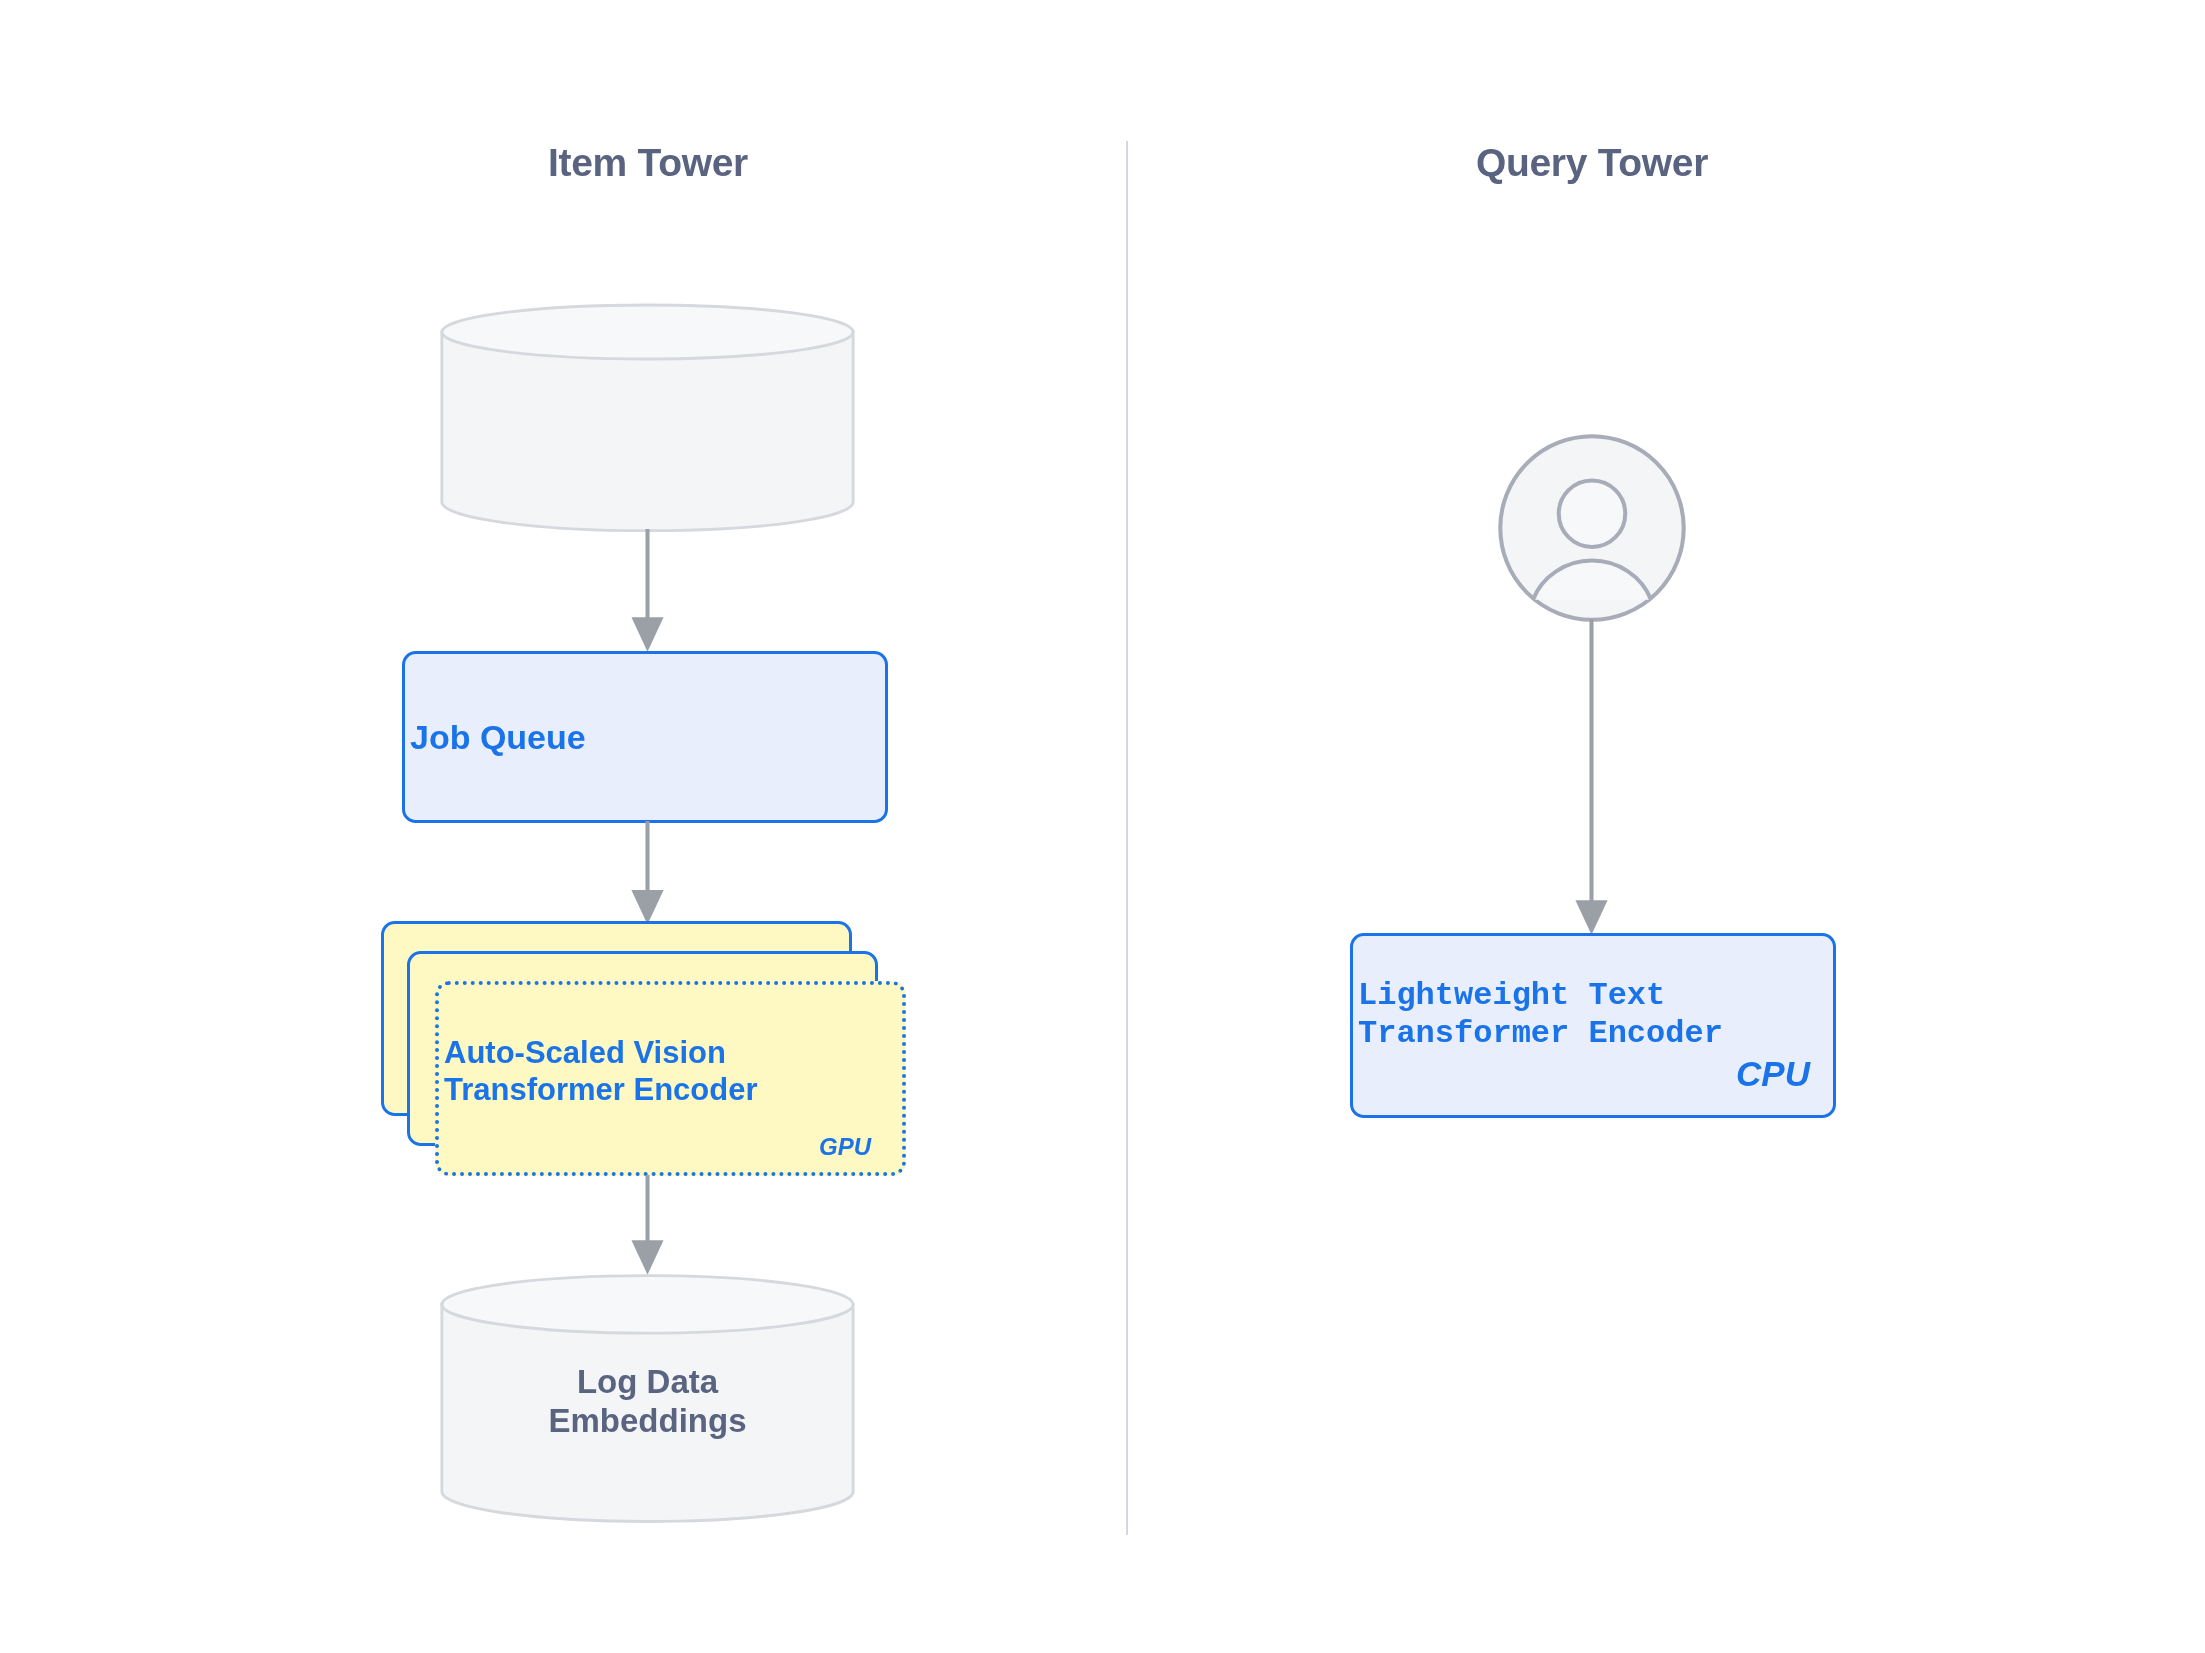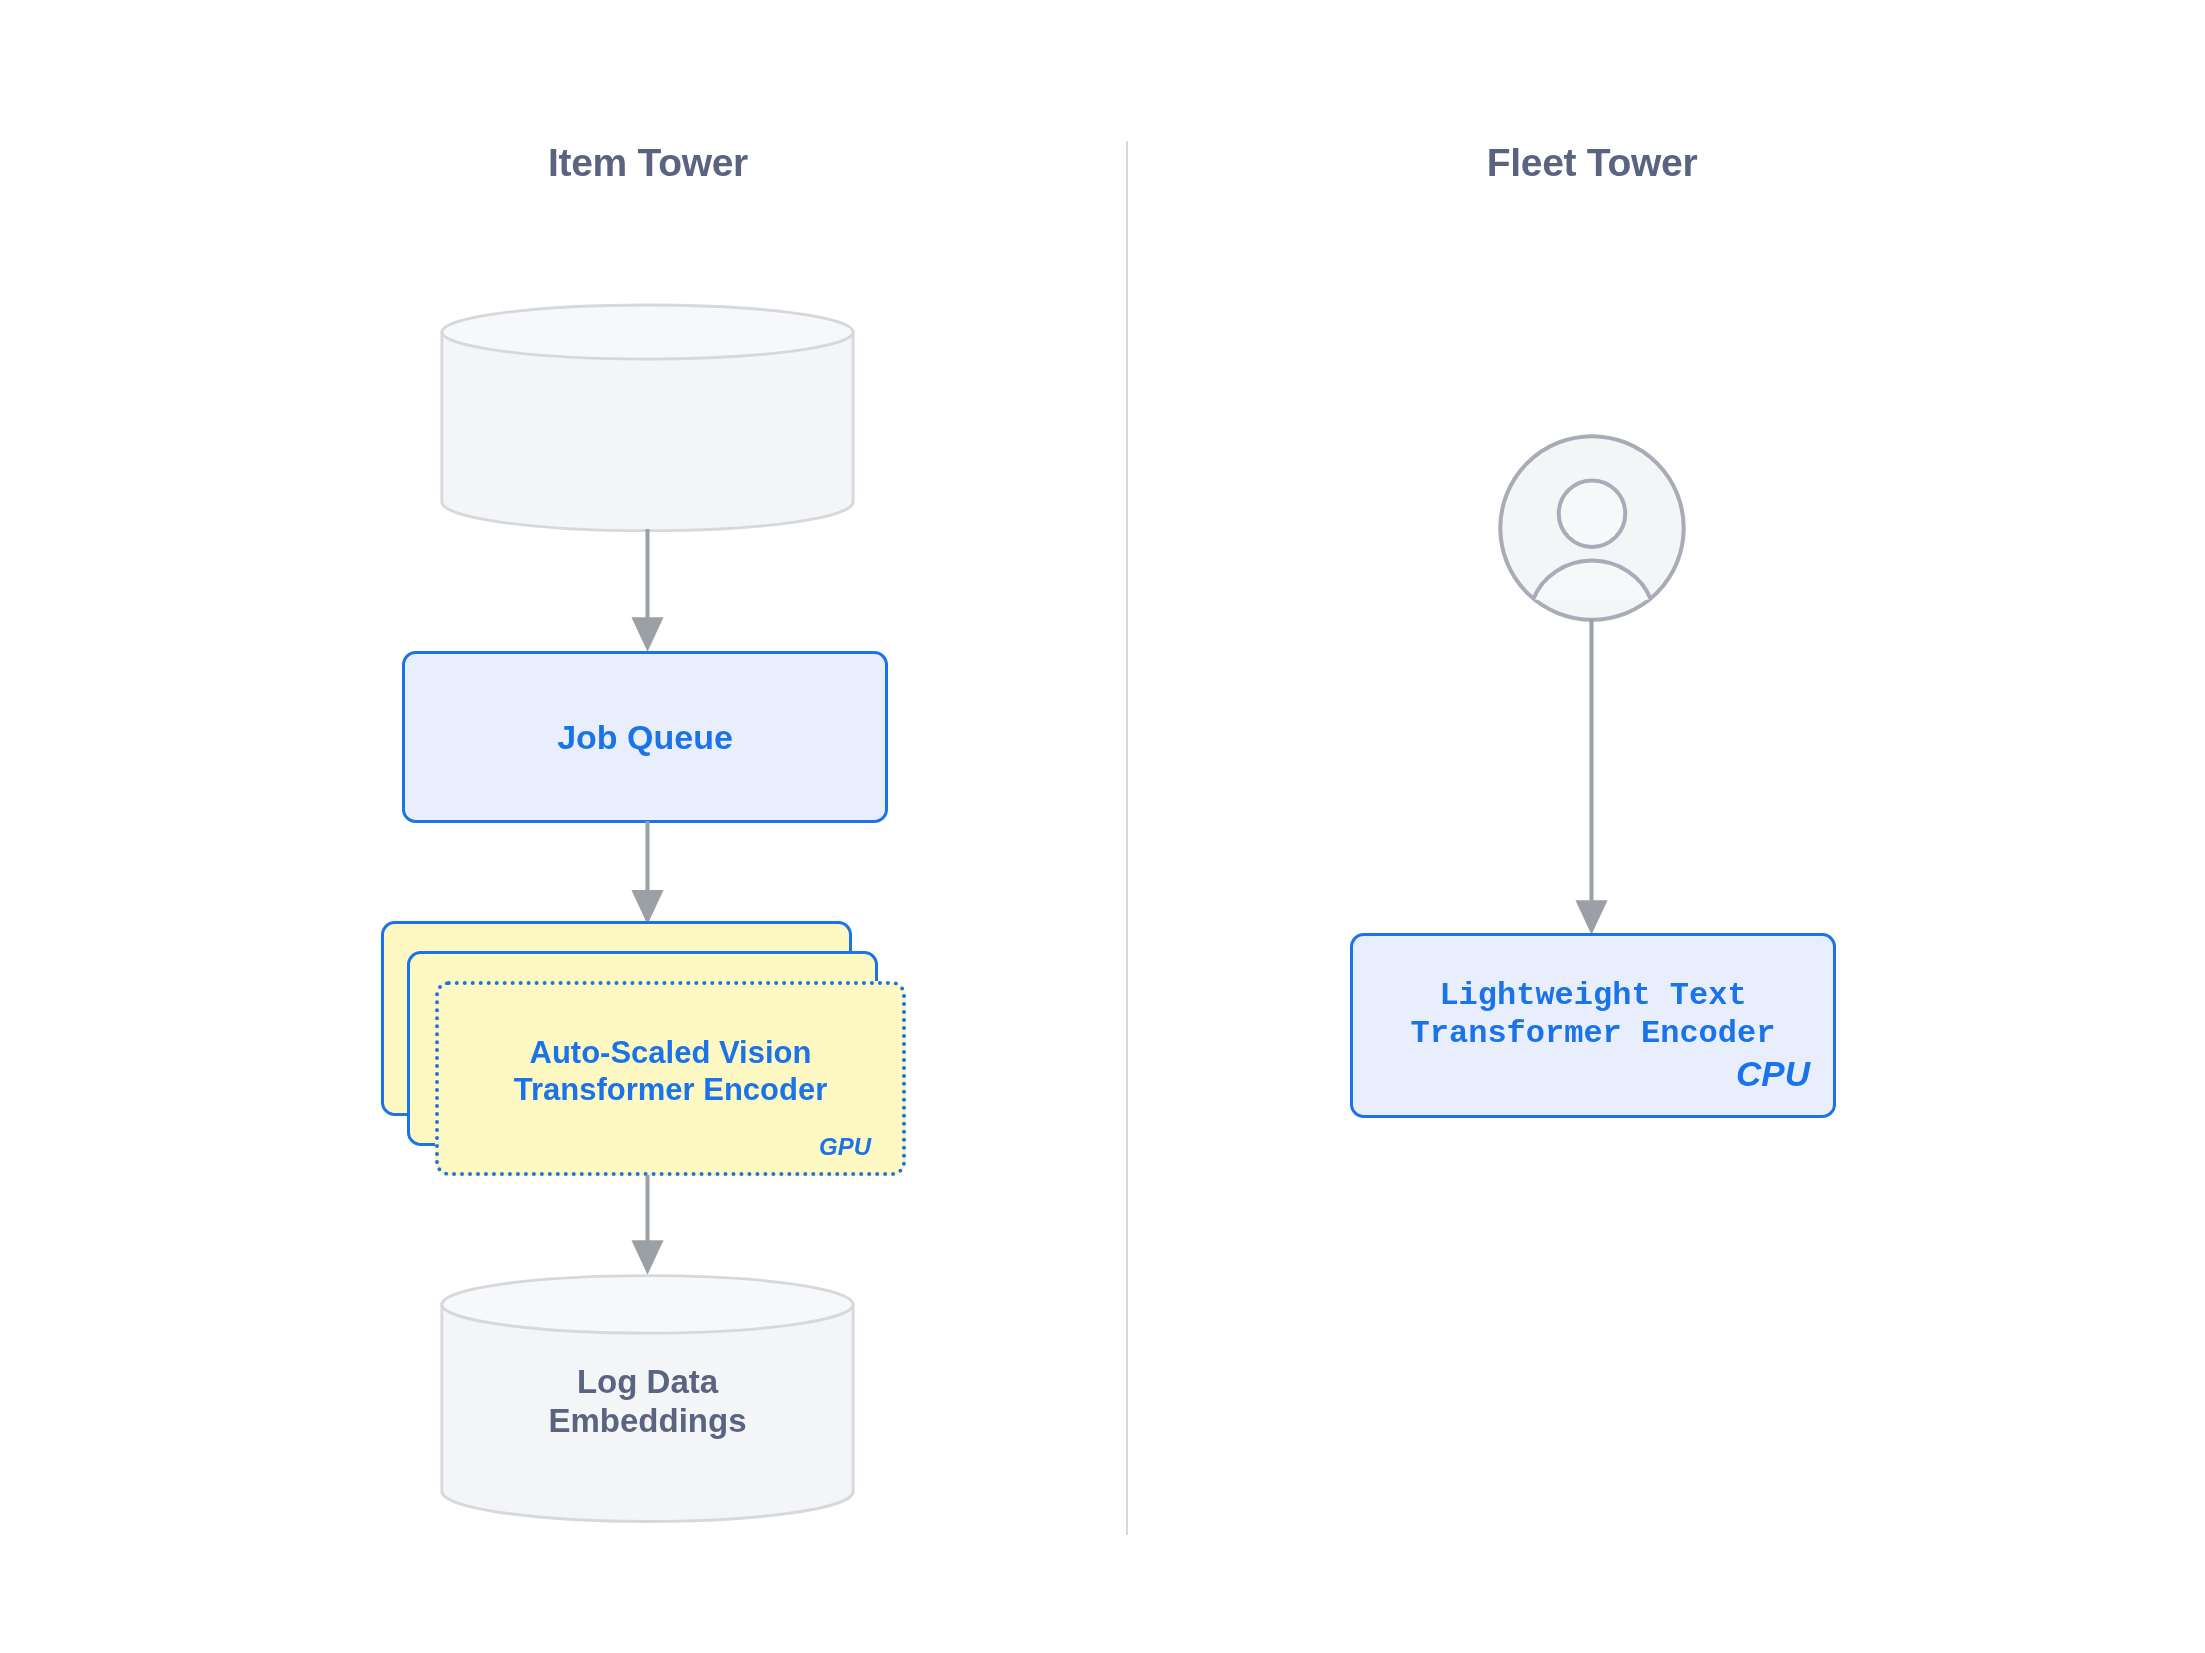--- a/index.html
+++ b/index.html
@@ -73,21 +73,21 @@
     background: #e9eefc;
     border: 3.4px solid #1a73e8;
     border-radius: 13.8px;
   }
   .node-text {
     position: absolute;
     left: 0;
     top: 50%;
     width: 100%;
     transform: translateY(-50%);
-    text-align: center;
+    text-align: left;
     color: #1a73e8;
     font-size: 32px;
     font-weight: bold;
     line-height: 1.20;
     white-space: pre-line;
     padding: 0 5px;
   }
   .node-chip {
     position: absolute;
     right: 23px;
@@ -158,21 +158,21 @@
   #arrow-vision-to-embed  { left: 613px; top: 1175px; width: 69px; height: 102px; }
   #arrow-user-to-encoder  { left: 1557px; top: 619px; width: 69px; height: 318px; }
 </style>
 </head>
 <body>
 
 <div id="canvas">
 
   <div class="tower-title" id="title-item">Item Tower</div>
 
-  <div class="tower-title" id="title-query">Fleet Tower</div>
+  <div class="tower-title" id="title-query">Query Tower</div>
 
   <div id="tower-divider"></div>
 
   <div class="cylinder" id="cyl-fleet">
     <svg class="cyl-svg" width="417" height="230" viewBox="0 0 726 400">
       <path d="M5 52 L5 348 A358 50 0 0 0 721 348 L721 52 Z" fill="#f4f5f7" stroke="#d5d8dd" stroke-width="5"></path>
       <ellipse cx="363" cy="52" rx="358" ry="47" fill="#f7f8f9" stroke="#d5d8dd" stroke-width="5"></ellipse>
     </svg>
   </div>
 

